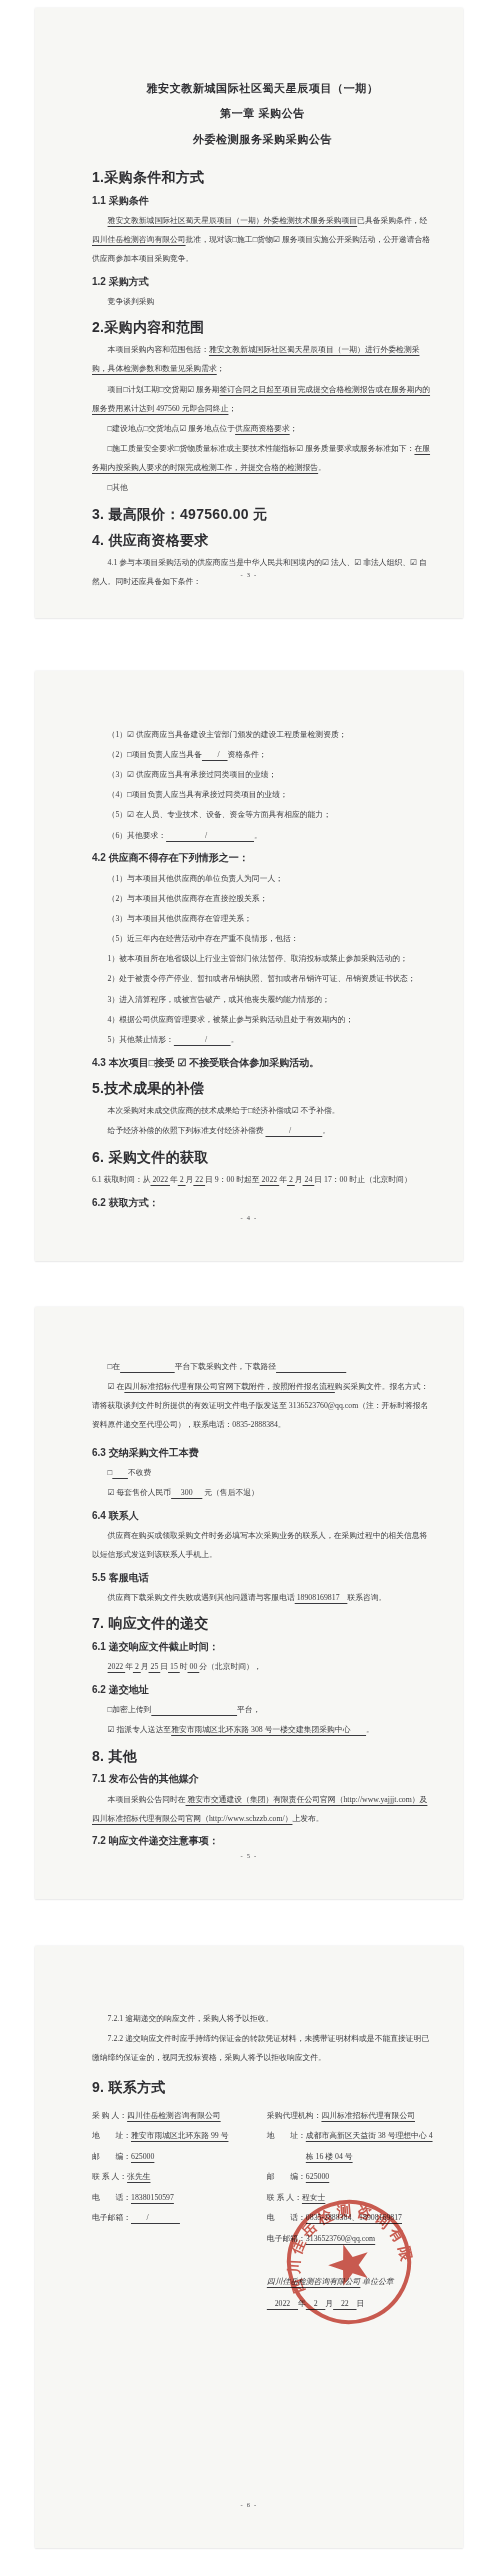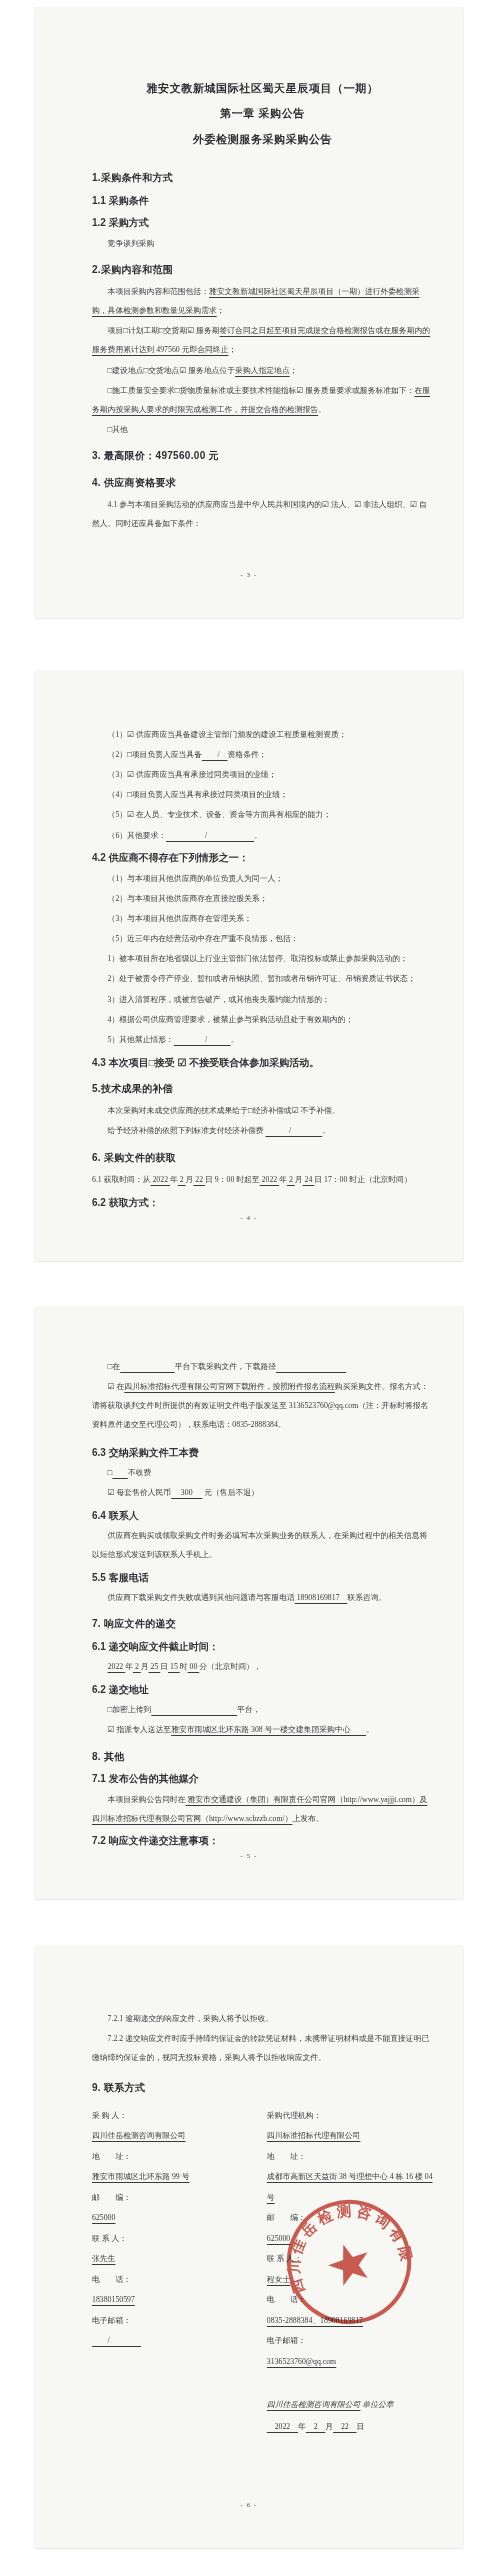--- a/index.html
+++ b/index.html
@@ -20,65 +20,66 @@
   .page2{height:590px;margin-bottom:46px;padding-top:53px;}
   .page3{height:592px;margin-bottom:47px;padding-top:49px;}
   .page4{height:602px;margin-bottom:27px;padding-top:62px;}
 
   .title-line{
     text-align:center;font-family:"Liberation Sans",sans-serif;font-weight:700;
     font-size:11px;line-height:25.5px;color:#303034;letter-spacing:0.6px;
   }
   .h2{
     font-family:"Liberation Sans",sans-serif;font-weight:700;
-    font-size:10px;line-height:19px;margin:7.5px 0 3.1px;color:#2e2e32;letter-spacing:0.3px;
+    font-size:14px;line-height:19px;margin:7.5px 0 3.1px;color:#2e2e32;letter-spacing:0.3px;
   }
   .h3{
     font-family:"Liberation Sans",sans-serif;font-weight:700;
     font-size:10px;line-height:19px;margin:3.7px 0 1.2px;color:#333337;
   }
   .p{font-size:7.8px;line-height:19px;margin:1.2px 0;color:#3a3a3e;}
   .indent{text-indent:2em;}
   .u{text-decoration:underline;text-underline-offset:2.5px;text-decoration-thickness:0.6px;}
   .pagenum{
     position:absolute;left:0;right:0;bottom:40px;text-align:center;
     font-size:6.5px;color:#4a4a4e;letter-spacing:1.2px;
   }
 
   
   .contacts{display:flex;gap:8.7px;margin-top:8.7px;font-size:7.8px;}
   .ccol{flex:1;min-width:0;}
-  .crow{display:flex;line-height:20.5px;color:#3a3a3e;flex-direction:column;}
+  .crow{display:flex;line-height:20.5px;color:#3a3a3e;}
   .clabel{white-space:nowrap;}
   .cvalue{flex:1;min-width:0;}
   .seal-caption{margin-top:23px;line-height:20.5px;font-style:italic;}
   .date-line{line-height:20.5px;}
 
   .seal{
     position:absolute;left:248px;top:250px;width:132px;height:132px;
     transform:rotate(-18deg);opacity:.82;mix-blend-mode:multiply;pointer-events:none;
   }
 </style>
 </head>
 <body>
 
 <div class="page page1">
   <div class="title-line">雅安文教新城国际社区蜀天星辰项目（一期）</div>
   <div class="title-line">第一章 采购公告</div>
   <div class="title-line">外委检测服务采购采购公告</div>
 
   <div class="h2" style="margin-top:16px;">1.采购条件和方式</div>
   <div class="h3">1.1 采购条件</div>
+  <div class="p indent"><span class="u">雅安文教新城国际社区蜀天星辰项目（一期）外委检测技术服务采购项目</span><span>已具备采购条件，经</span><span class="u">四川佳岳检测咨询有限公司</span><span>批准，现对该□施工□货物☑ 服务项目实施公开采购活动，公开邀请合格供应商参加本项目采购竞争。</span></div>
   <div class="h3">1.2 采购方式</div>
   <div class="p indent">竞争谈判采购</div>
 
   <div class="h2">2.采购内容和范围</div>
   <div class="p indent"><span>本项目采购内容和范围包括：</span><span class="u">雅安文教新城国际社区蜀天星辰项目（一期）进行外委检测采购，具体检测参数和数量见采购需求</span><span>；</span></div>
   <div class="p indent"><span>项目□计划工期□交货期☑ 服务期</span><span class="u">签订合同之日起至项目完成提交合格检测报告或在服务期内的服务费用累计达到 497560 元即合同终止</span><span>；</span></div>
-  <div class="p indent"><span>□建设地点□交货地点☑ 服务地点位于</span><span class="u">采购人指定地点</span><span>；</span></div>
+  <div class="p indent"><span>□建设地点□交货地点☑ 服务地点位于</span><span class="u">供应商资格要求</span><span>；</span></div>
   <div class="p indent"><span>□施工质量安全要求□货物质量标准或主要技术性能指标☑ 服务质量要求或服务标准如下：</span><span class="u">在服务期内按采购人要求的时限完成检测工作，并提交合格的检测报告</span><span>。</span></div>
   <div class="p indent">□其他</div>
 
   <div class="h2">3. 最高限价：497560.00 元</div>
   <div class="h2">4.  供应商资格要求</div>
   <div class="p indent">4.1 参与本项目采购活动的供应商应当是中华人民共和国境内的☑ 法人、☑ 非法人组织、☑ 自然人。同时还应具备如下条件：</div>
 
   <div class="pagenum">- 3 -</div>
 </div>
 

